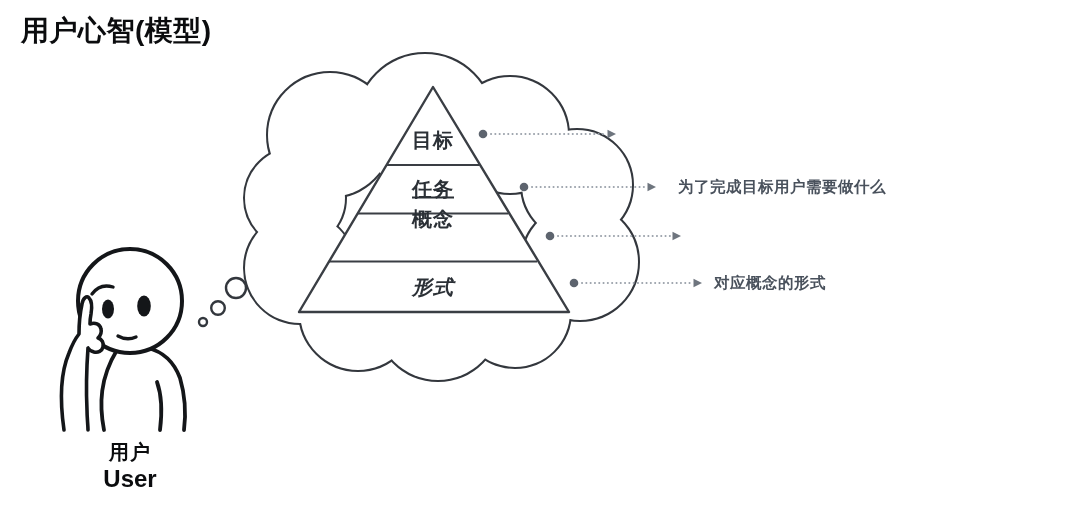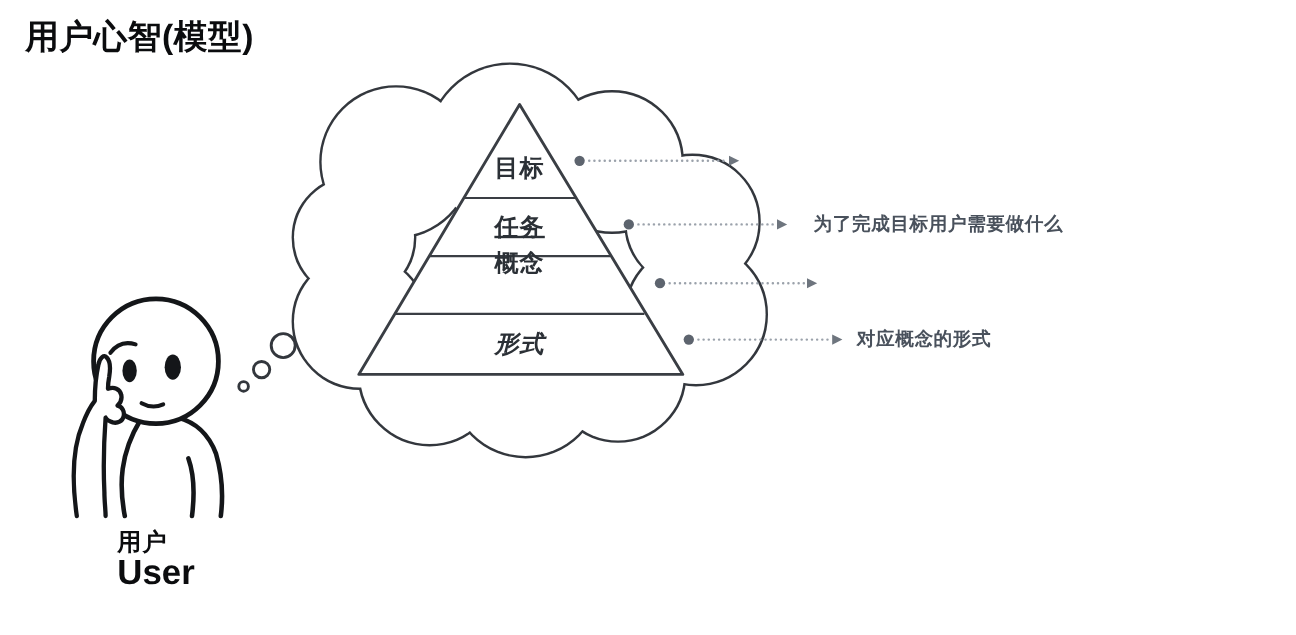--- a/index.html
+++ b/index.html
@@ -33,24 +33,24 @@
     font-size:20px;font-weight:700;color:var(--pyr-ink);
     letter-spacing:1px;white-space:nowrap;
   }
   .ann{
     position:absolute;transform:translateY(-50%);
     font-size:15.5px;font-weight:700;color:var(--ann-ink);
     letter-spacing:.5px;white-space:nowrap;
   }
   .user-caption{
     position:absolute;left:130px;top:439px;transform:translateX(-50%);
-    text-align:left;color:var(--title-ink);font-weight:700;
+    text-align:center;color:var(--title-ink);font-weight:700;
   }
   .user-caption .zh{font-size:20px;line-height:26px;letter-spacing:1px;}
-  .user-caption .en{font-size:29px;line-height:27px;}
+  .user-caption .en{font-size:24px;line-height:27px;}
   .cloud-stroke circle{fill:#fff;stroke:var(--outline);stroke-width:4px;}
   .cloud-fill circle{fill:#fff;stroke:none;}
   .bubble{fill:#fff;stroke:var(--outline);stroke-width:2.4px;}
   .pyr{fill:#fff;stroke:#3a3e44;stroke-width:2.4px;stroke-linejoin:round;}
   .pyr-div{stroke:#3a3e44;stroke-width:1.8px;}
   .conn-dot{fill:var(--dot);}
   .conn-line{stroke:var(--dash);stroke-width:2px;stroke-dasharray:0.1 4.2;stroke-linecap:round;fill:none;}
   .conn-arrow{fill:var(--arrow);}
   .person-line{fill:none;stroke:var(--person-ink);stroke-width:3.8px;stroke-linecap:round;}
   .person-fill{fill:#fff;stroke:var(--person-ink);stroke-width:4px;}

